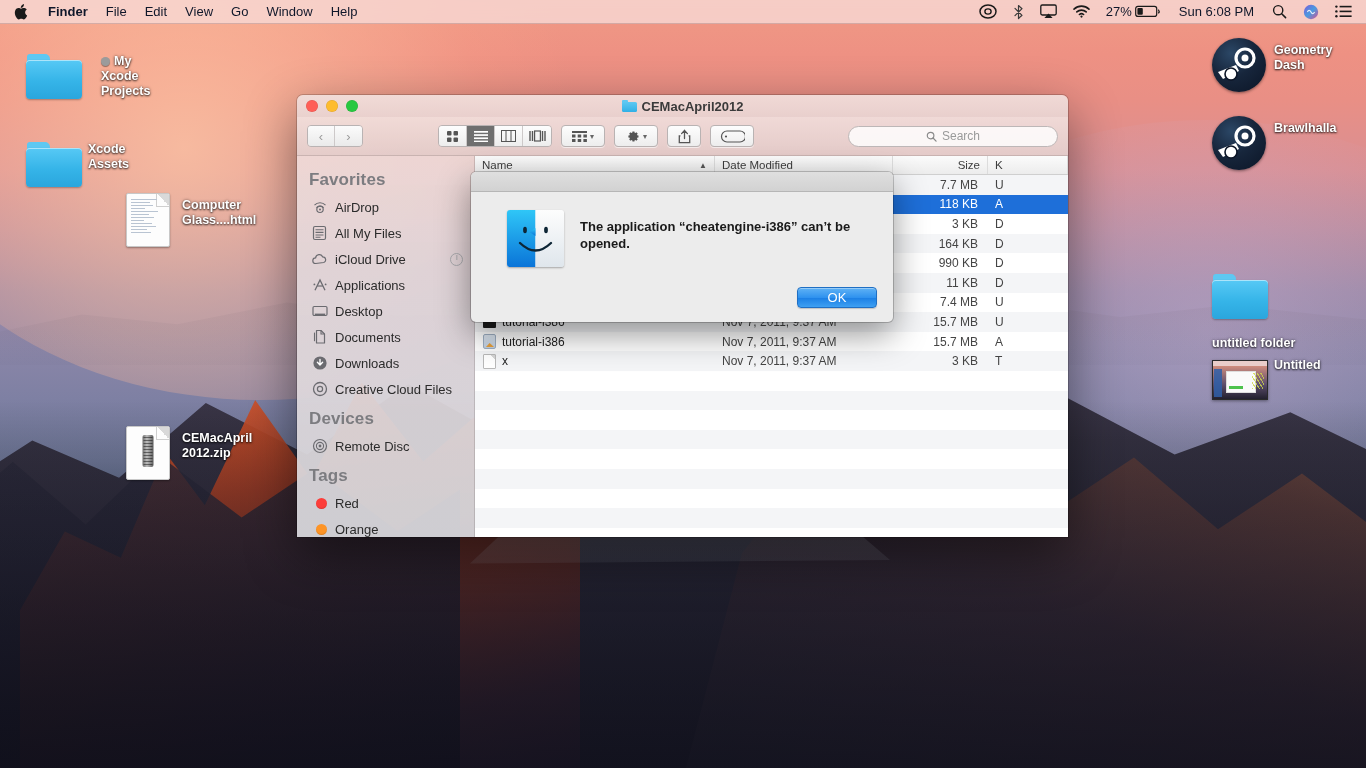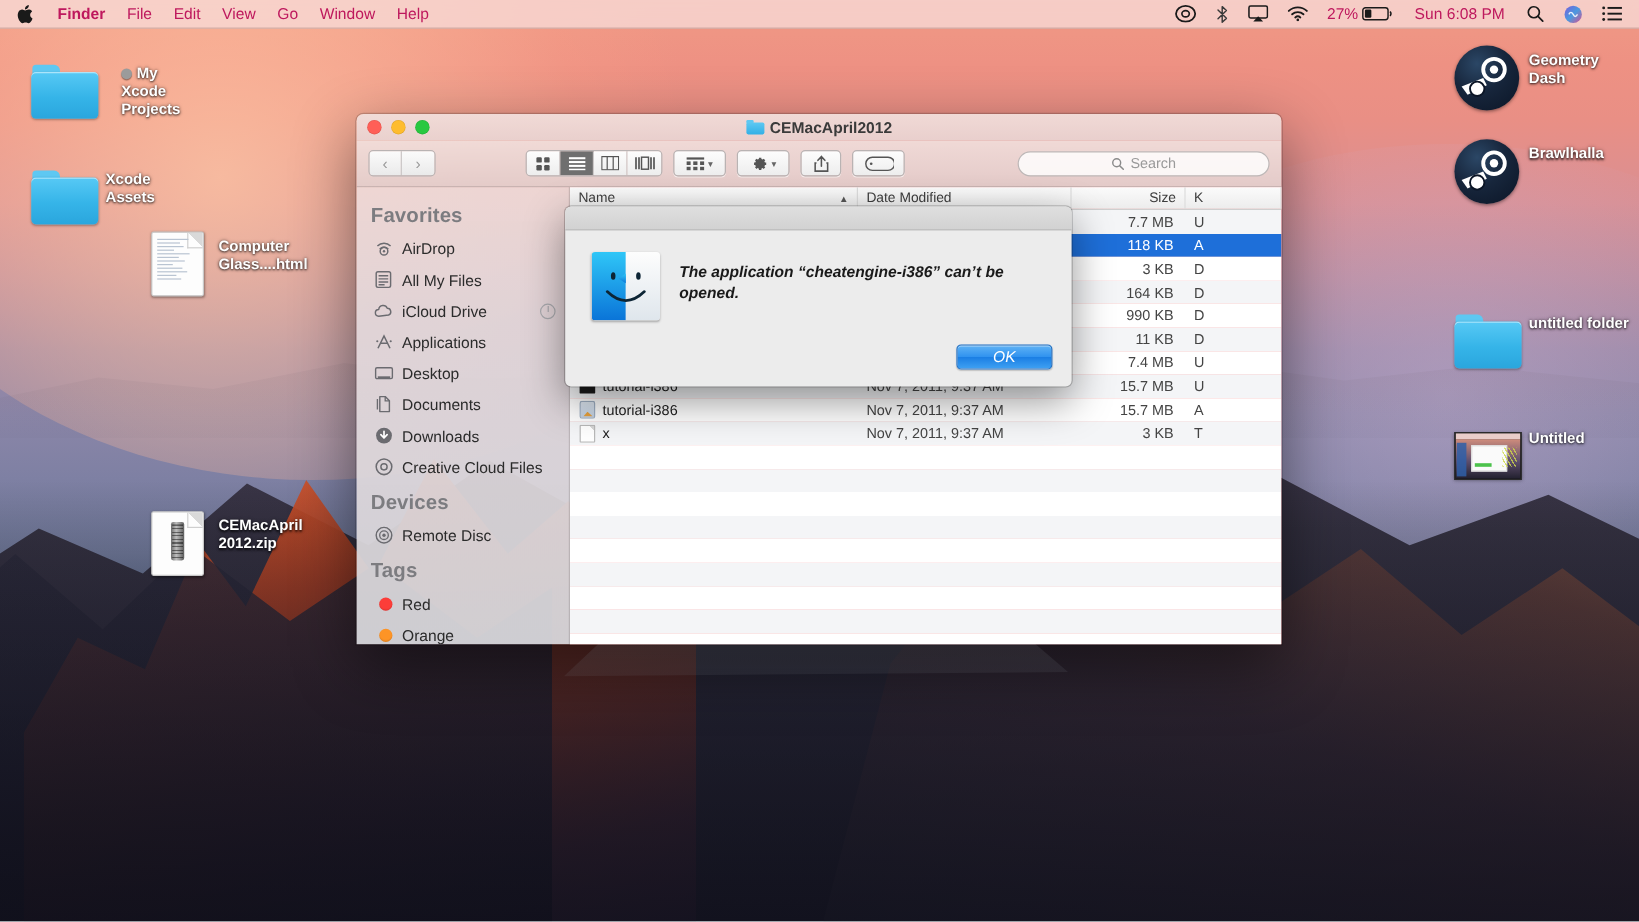--- a/index.html
+++ b/index.html
@@ -76,21 +76,21 @@
     clip-path: polygon(10% 30%, 24% 8%, 36% 26%, 50% 4%, 62% 24%, 76% 10%, 90% 30%, 100% 50%, 0% 52%);
   }
 
   
   #menubar {
     position: absolute; left: 0; top: 0; width: 1366px; height: 24px;
     background: rgba(248, 218, 214, 0.80);
     backdrop-filter: blur(14px);
     border-bottom: 1px solid rgba(120,80,80,.28);
     display: flex; align-items: center;
-    font-size: 13px; color: #be185d;
+    font-size: 13px; color: #0f172a;
     z-index: 100;
   }
   .mb-left { display: flex; align-items: center; height: 100%; }
   .mb-item {
     padding: 0 9px; height: 100%; display: flex; align-items: center;
     line-height: 1; cursor: default; white-space: nowrap;
   }
   .mb-item.apple { padding: 0 11px 0 14px; font-size: 15px; }
   .mb-item.bold { font-weight: bold; }
   .mb-right { margin-left: auto; display: flex; align-items: center; height: 100%; padding-right: 6px; }
@@ -315,21 +315,21 @@
     box-shadow: 0 12px 34px rgba(0,0,0,.42), 0 0 0 1px rgba(0,0,0,.2);
     z-index: 120;
     background: #ececec;
     display: flex; flex-direction: column;
   }
   #alert-titlebar {
     height: 20px; flex: 0 0 20px;
     background: linear-gradient(180deg,#dfdfdf,#d2d2d2);
     border-bottom: 1px solid #b6b6b6;
   }
-  #alert-body { flex: 1; position: relative; padding: 14px 18px 0 18px; display: flex; gap: 16px; font-style: italic; }
+  #alert-body { flex: 1; position: relative; padding: 14px 18px 0 32px; display: flex; gap: 16px; }
   #alert-icon { width: 57px; height: 57px; flex: 0 0 57px; position: relative; margin-left: 4px; margin-top: 4px;
      border-radius: 3px; overflow: hidden; box-shadow: 0 1px 2px rgba(0,0,0,.3); }
   #alert-text {
     font-size: 13px; font-weight: bold; color: #1a1a1a; line-height: 17px;
     padding-top: 12px; max-width: 290px;
   }
   #alert-ok {
     position: absolute; right: 16px; bottom: 14px;
     width: 80px; height: 21px; border-radius: 4px;
     background: linear-gradient(180deg,#5fb2f5 0%, #2f92ef 50%, #1a7ee4 51%, #3ea0f2 100%);
@@ -430,21 +430,21 @@
         <circle cx="33" cy="20" r="9" fill="none" stroke="#fff" stroke-width="3.2"></circle>
         <circle cx="33" cy="20" r="3.5" fill="#fff"></circle>
         <path d="M6 34 L24 27 L27 33 L11 41 Z" fill="#fff"></path>
         <circle cx="19" cy="36" r="6" fill="#fff" stroke="#0b1526" stroke-width="1.6"></circle>
       </svg>
     </div>
   </div>
   <div class="dlabel">Brawlhalla</div>
 </div>
 
-<div class="dicon right-side" style="left:1212px; top:256px;">
+<div class="dicon right-side" style="left:1212px; top:268px;flex-direction:column;">
   <div class="glyph">
     <div class="folder">
         <div class="tab"></div>
         <div class="body"></div>
       </div>
   </div>
   <div class="dlabel">untitled folder</div>
 </div>
 
 <div class="dicon right-side" style="left:1212px; top:352px;">

